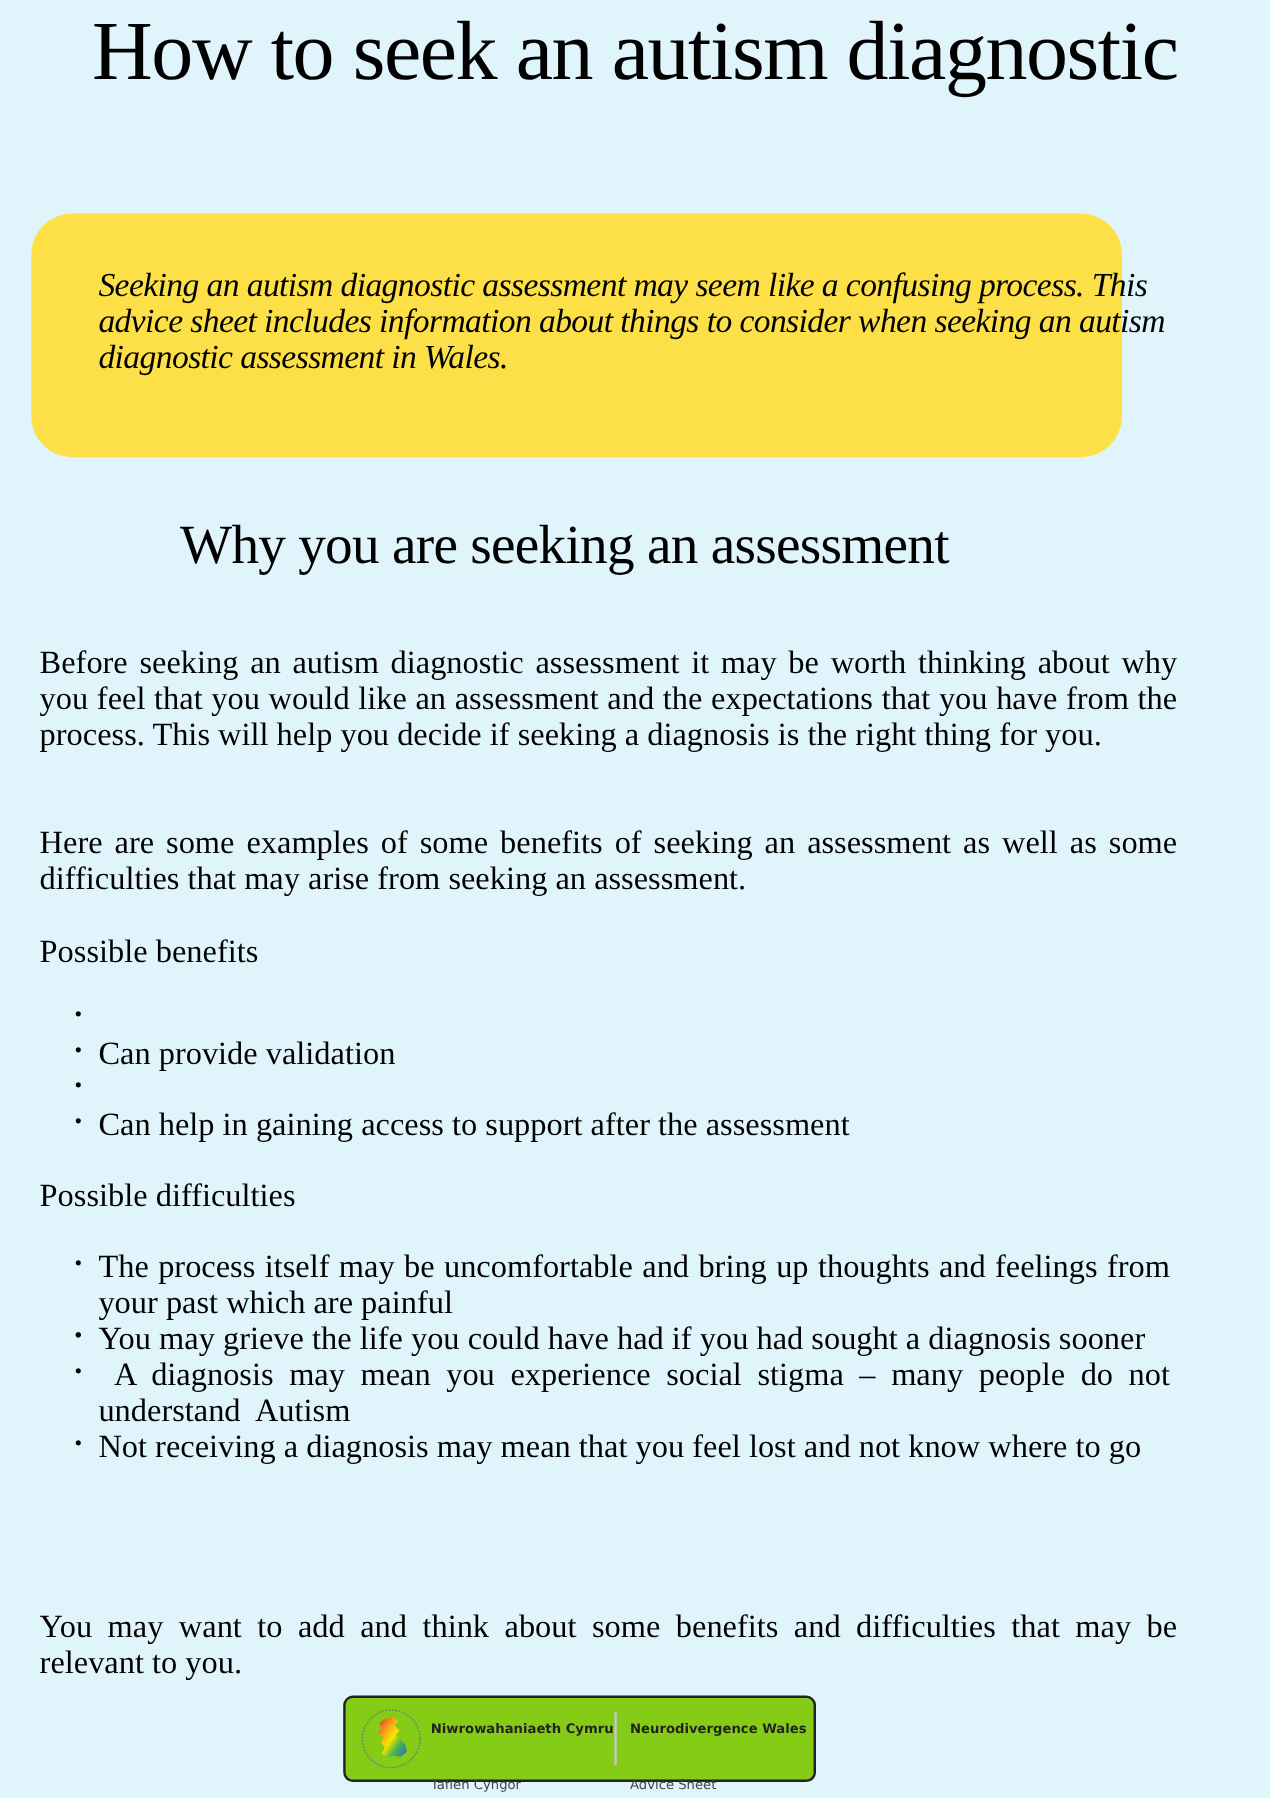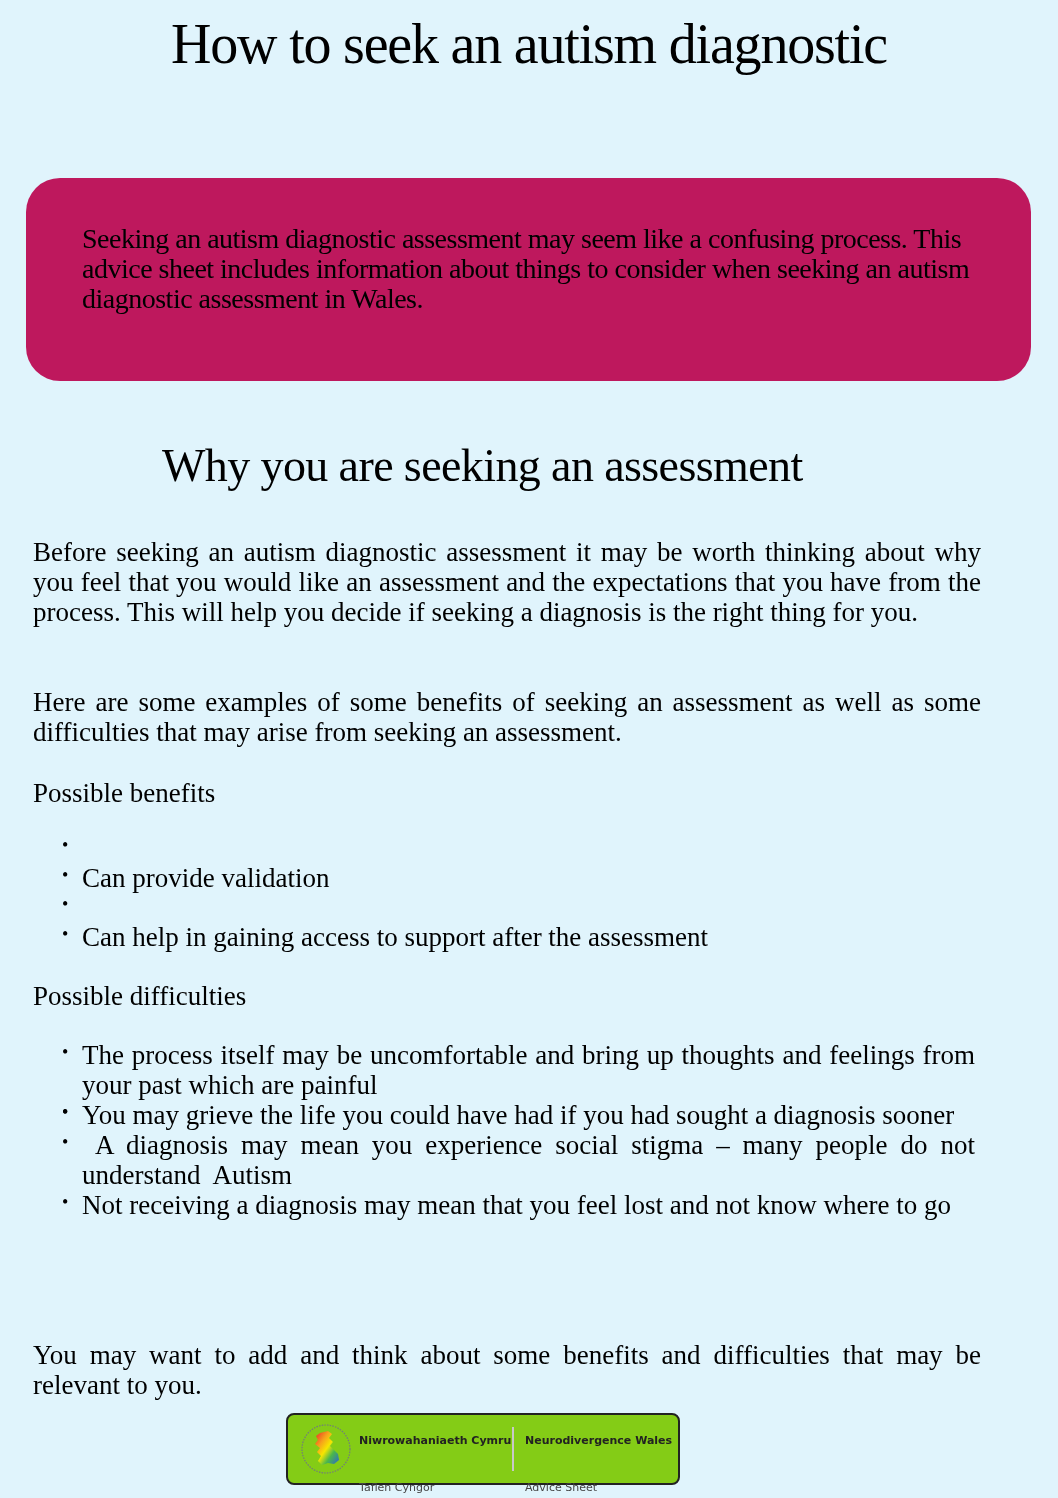--- a/index.html
+++ b/index.html
@@ -13,53 +13,54 @@
       font-family: "Liberation Serif", "DejaVu Serif", serif;
       color: #000;
       position: relative;
       overflow: hidden;
     }
     .title {
       position: absolute;
       left: 0;
       width: 1058px;
       text-align: center;
-      font-size: 56px;
+      font-size: 70px;
       line-height: 84px;
       top: 2px;
       letter-spacing: -1.2px;
       margin: 0;
       font-weight: normal;
     }
     .intro-box {
       position: absolute;
       left: 26px;
       top: 178px;
-      width: 1005px;
+      width: 909px;
       height: 203px;
-      background: #be185d;
+      background: #fde047;
       border-radius: 34px;
+      font-style: italic;
     }
     .intro-text {
       position: absolute;
       left: 56px;
       top: 46px;
       width: 900px;
       font-size: 28px;
       line-height: 30px;
       letter-spacing: -0.5px;
       margin: 0;
     }
     .section-heading {
       position: absolute;
       left: 150px;
       top: 424px;
       font-size: 46px;
       line-height: 60px;
-      margin: 12px;
+      margin: 0;
       font-weight: normal;
       letter-spacing: -0.6px;
     }
     .para {
       position: absolute;
       left: 33px;
       width: 948px;
       font-size: 27px;
       line-height: 30px;
       margin: 0;

